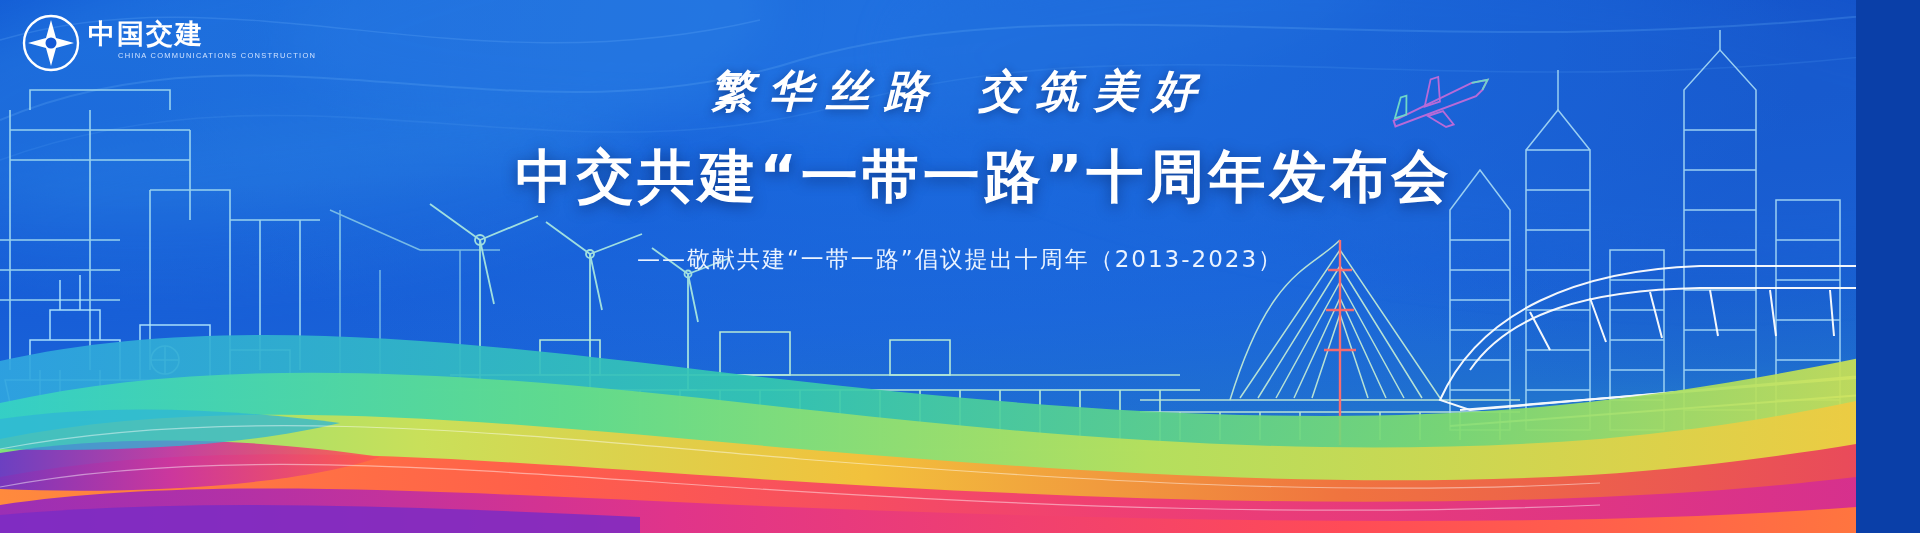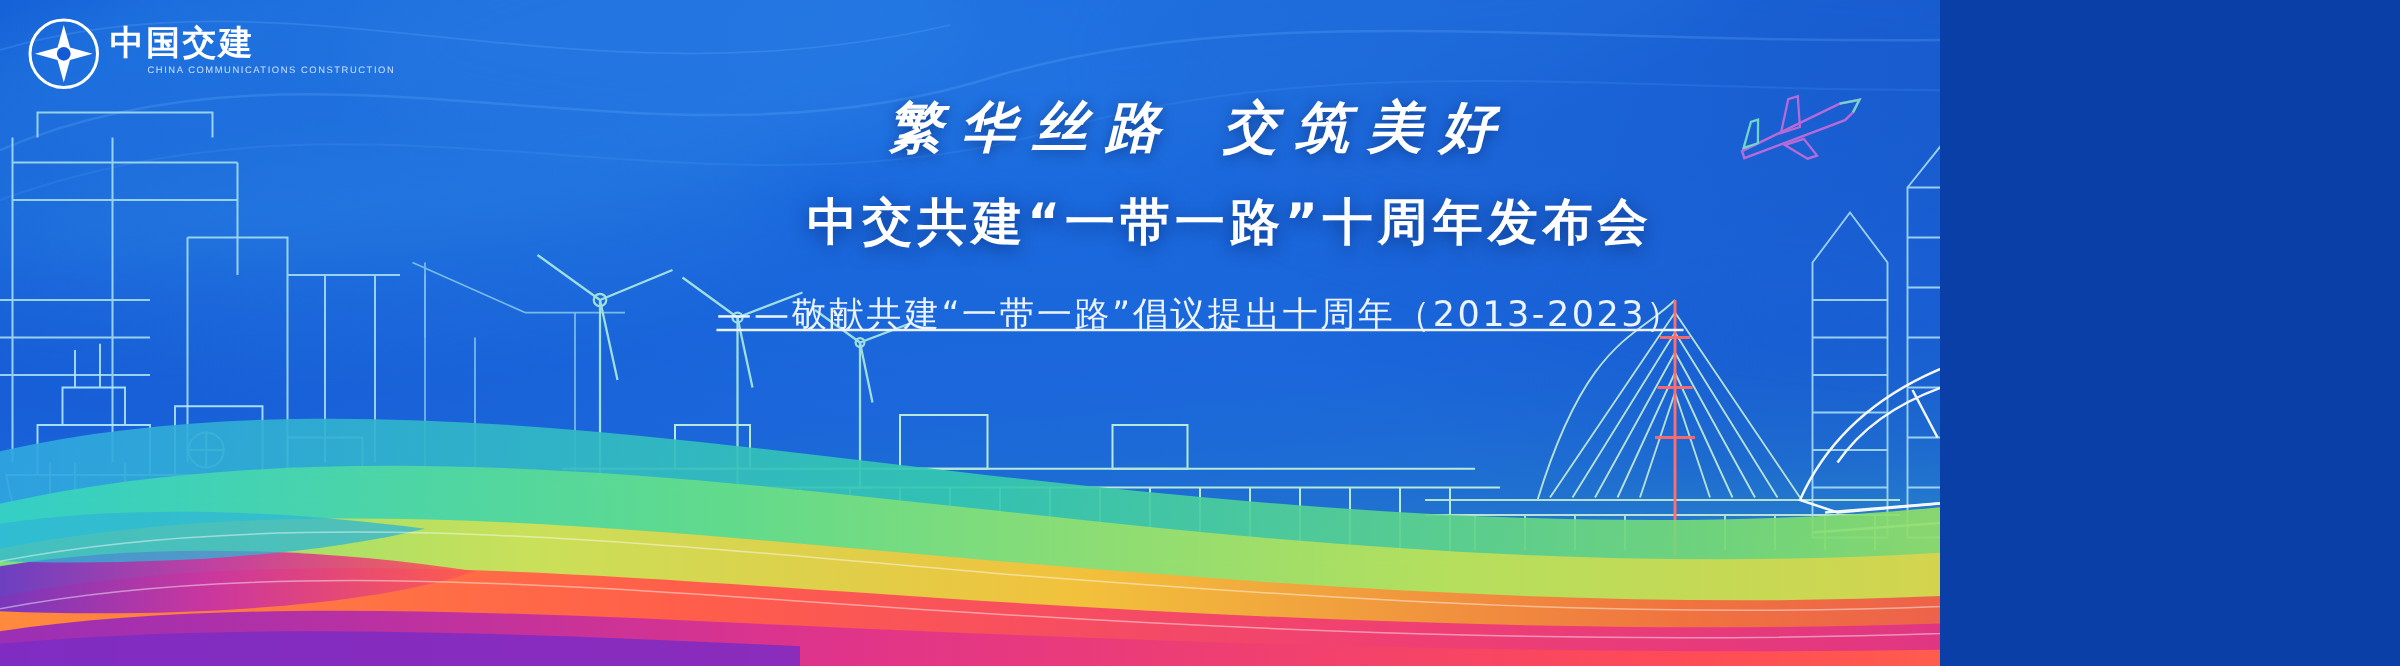--- a/index.html
+++ b/index.html
@@ -1,17 +1,17 @@
 <!DOCTYPE html>
 <html><head>
 <meta charset="utf-8">
 <style>
   html,body{margin:0;padding:0;background:#0a3fa8;}
   #stage{
-    position:relative;width:1552px;height:533px;overflow:hidden;
+    position:relative;width:1856px;height:533px;overflow:hidden;
     font-family:"Liberation Sans","DejaVu Sans",sans-serif;
     background:
       radial-gradient(ellipse 1400px 700px at 52% 8%, #1d6fe0 0%, rgba(29,111,224,0) 60%),
       radial-gradient(ellipse 900px 500px at 8% 0%, #1460d8 0%, rgba(20,96,216,0) 62%),
       radial-gradient(ellipse 1000px 600px at 96% 10%, #1452c8 0%, rgba(20,82,200,0) 60%),
       linear-gradient(175deg, #1257cf 0%, #1459d6 35%, #1a63d8 58%, #1f6fd0 74%, #2a86c8 88%, #3fa0bd 100%);
   }
   
   .streak{position:absolute;border-radius:50%;filter:blur(26px);opacity:.35;pointer-events:none;}
   .s1{left:-120px;top:-60px;width:900px;height:260px;background:#2f8ae8;transform:rotate(-9deg);}
@@ -21,28 +21,28 @@
   .wave-line{position:absolute;left:0;top:0;width:1920px;height:300px;pointer-events:none;opacity:.5;}
 
   
   #logo{position:absolute;left:22px;top:14px;width:240px;height:62px;}
   .logo-mark{position:absolute;left:0;top:0;width:58px;height:58px;}
   .logo-cn{position:absolute;left:66px;top:2px;color:#ffffff;font-size:27px;letter-spacing:2px;font-weight:700;
            font-family:"DejaVu Sans","Liberation Sans",sans-serif;}
   .logo-en{position:absolute;left:66px;top:37px;color:#cfe2ff;font-size:7.5px;letter-spacing:1.25px;white-space:nowrap;margin-left:30px;}
 
   
-  #headline{position:absolute;left:0;top:62px;width:1920px;text-align:center;margin-top:11px;}
+  #headline{position:absolute;left:0;top:62px;width:1920px;text-align:center;}
   .kicker{color:#ffffff;font-size:44px;letter-spacing:14px;font-family:"DejaVu Serif","Liberation Serif",serif;
           font-style:italic;font-weight:700;text-shadow:0 2px 10px rgba(0,20,70,.45);}
   .kicker .gap{display:inline-block;width:36px;}
-  .title{margin-top:18px;color:#ffffff;font-size:40px;font-weight:700;letter-spacing:4px;
+  .title{margin-top:18px;color:#ffffff;font-size:57px;font-weight:700;letter-spacing:4px;
          font-family:"DejaVu Sans","Liberation Sans",sans-serif;text-shadow:0 3px 14px rgba(0,20,70,.5);padding-left:48px;}
-  .subtitle{margin-top:28px;color:#eaf3ff;font-size:28px;letter-spacing:2px;
-            font-family:"DejaVu Sans","Liberation Sans",sans-serif;text-decoration:underline;}
+  .subtitle{margin-top:28px;color:#eaf3ff;font-size:23px;letter-spacing:2px;
+            font-family:"DejaVu Sans","Liberation Sans",sans-serif;}
 
   
   #plane{position:absolute;left:1380px;top:70px;width:130px;height:62px;}
 
   
   .outline{position:absolute;pointer-events:none;}
   #left-art{left:0;top:70px;width:720px;height:420px;}
   #right-art{left:1440px;top:30px;width:480px;height:430px;}
   #mid-art{left:420px;top:200px;width:780px;height:260px;}
   #bridge-art{left:1140px;top:230px;width:380px;height:230px;}

